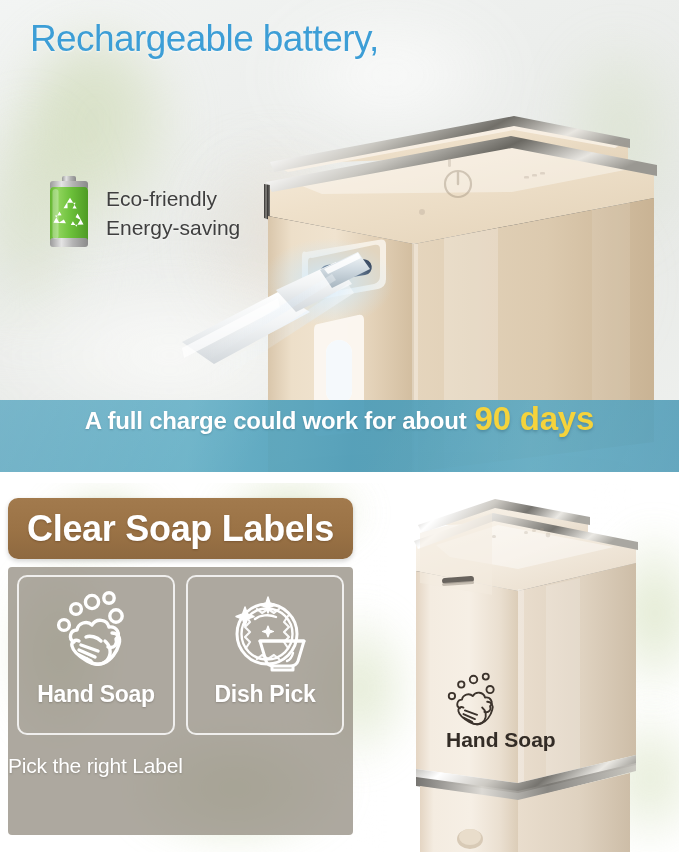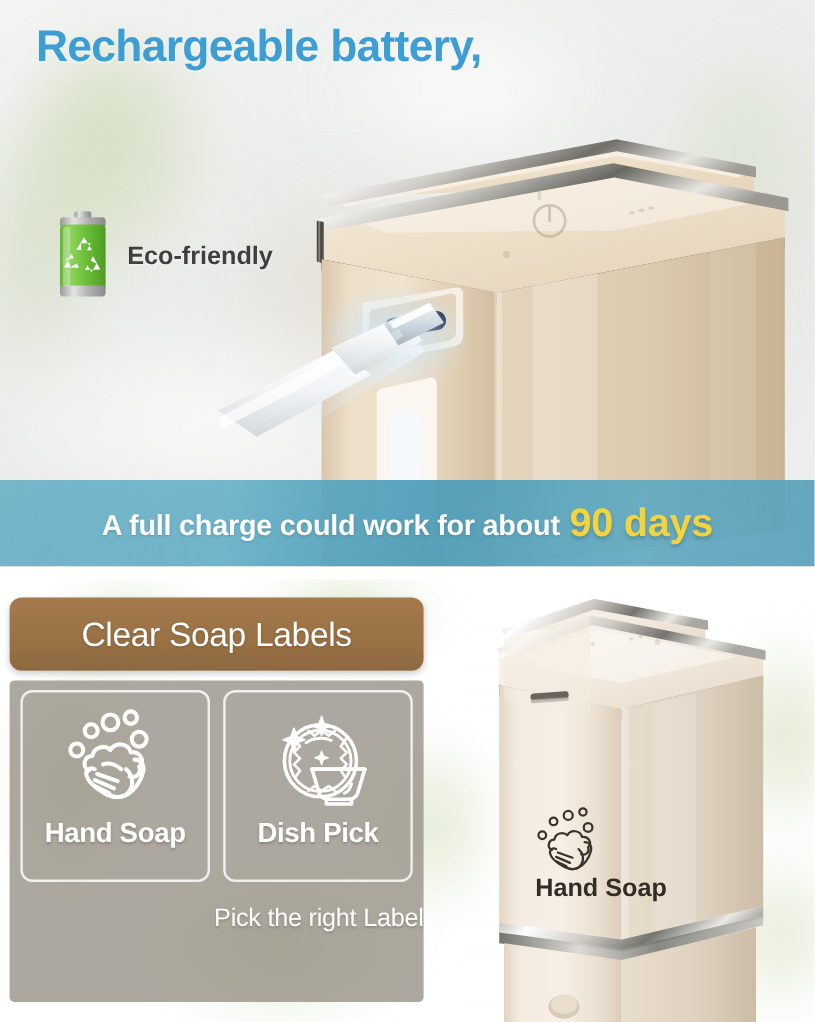--- a/index.html
+++ b/index.html
@@ -68,21 +68,21 @@
   #headline {
     position: absolute;
     left: 30px; top: 17px;
     width: 600px;
     z-index: 6;
   }
   #headline .line {
     display: block;
     font-size: 37px;
     line-height: 44px;
-    font-weight: 700;
+    font-weight: 400;
     color: #3d9ed6;
     letter-spacing: -0.6px;
     text-shadow: 0 1px 2px rgba(255,255,255,.75);
     white-space: nowrap;
   }
 
   
   #eco-badge {
     position: absolute;
     left: 46px; top: 176px;
@@ -92,21 +92,21 @@
     z-index: 6;
   }
   .battery-icon { width: 46px; height: 74px; position: relative; flex: none; }
   .eco-text {
     font-size: 21px;
     line-height: 29px;
     color: #3f3f3f;
     font-weight: 400;
     text-shadow: 0 1px 2px rgba(255,255,255,.6);
   }
-  .eco-text span { display: block; white-space: nowrap; font-weight: bold; }
+  .eco-text span { display: block; white-space: nowrap; }
 
   
   #dispenser-top {
     position: absolute;
     left: 262px; top: 112px;
     width: 400px; height: 360px;
     z-index: 4;
   }
 
   
@@ -115,21 +115,21 @@
     left: 0; top: 400px;
     width: 679px; height: 72px;
     background: linear-gradient(95deg,
         rgba(83,162,188,.93) 0%,
         rgba(93,172,196,.90) 28%,
         rgba(76,156,184,.93) 52%,
         rgba(88,166,191,.92) 78%,
         rgba(74,152,180,.94) 100%);
     z-index: 7;
     display: flex;
-    align-items: center;
+    align-items: flex-start;
     justify-content: center;
   }
   #charge-banner .sheen {
     position: absolute; left: 0; top: 0; width: 100%; height: 100%;
     background: linear-gradient(120deg, rgba(255,255,255,.16) 0%, rgba(255,255,255,0) 40%),
                 linear-gradient(300deg, rgba(255,255,255,.10) 0%, rgba(255,255,255,0) 45%);
     pointer-events: none;
   }
   #charge-text {
     position: relative;
@@ -184,22 +184,22 @@
     position: absolute;
     left: 8px; top: 15px;
     width: 345px; height: 61px;
     background: linear-gradient(180deg, #a27a4d 0%, #9a7245 55%, #8e6940 100%);
     border-radius: 10px;
     box-shadow: 0 2px 5px rgba(0,0,0,.18);
     display: flex; align-items: center; justify-content: center;
     z-index: 5;
   }
   #labels-title span {
-    font-size: 28px;
-    font-weight: 400;
+    font-size: 36px;
+    font-weight: 700;
     color: #ffffff;
     letter-spacing: -0.3px;
     text-shadow: 0 1px 2px rgba(90,60,30,.45);
     white-space: nowrap;
   }
 
   
   #label-panel {
     position: absolute;
     left: 8px; top: 84px;
@@ -237,21 +237,21 @@
     color: #ffffff;
     letter-spacing: -0.3px;
     margin-top: -2px;
     white-space: nowrap;
     text-shadow: 0 1px 2px rgba(80,75,68,.35);
   }
   #pick-note {
     position: absolute;
     left: 0; top: 184px;
     width: 345px;
-    text-align: right;
+    text-align: left;
     z-index: 5;
   }
   #pick-note span {
     display: block;
     font-size: 21px;
     line-height: 30px;
     color: #ffffff;
     font-weight: 400;
     letter-spacing: -0.2px;
     text-shadow: 0 1px 2px rgba(90,85,78,.35);
@@ -316,20 +316,21 @@
 
           <g fill="#ffffff" transform="translate(23,39) scale(1.02)">
             <path d="M-1.5,-12 L6.5,-12 L3.4,-6.4 L7.6,-6.4 L1.0,-17.0 L-5.4,-6.6 L-1.4,-6.6 Z" transform="rotate(0)"></path>
             <path d="M-1.5,-12 L6.5,-12 L3.4,-6.4 L7.6,-6.4 L1.0,-17.0 L-5.4,-6.6 L-1.4,-6.6 Z" transform="rotate(120)"></path>
             <path d="M-1.5,-12 L6.5,-12 L3.4,-6.4 L7.6,-6.4 L1.0,-17.0 L-5.4,-6.6 L-1.4,-6.6 Z" transform="rotate(240)"></path>
           </g>
         </svg>
       </div>
       <div class="eco-text">
         <span>Eco-friendly</span>
+        <span>Energy-saving</span>
       </div>
     </div>
 
     <div id="dispenser-top">
       <svg width="400" height="360" viewBox="0 0 400 360">
         <defs>
           <linearGradient id="frontFace" x1="0" y1="0" x2="1" y2="0">
             <stop offset="0%" stop-color="#d9c6ab"></stop>
             <stop offset="16%" stop-color="#eddfc9"></stop>
             <stop offset="46%" stop-color="#f0e3cf"></stop>

